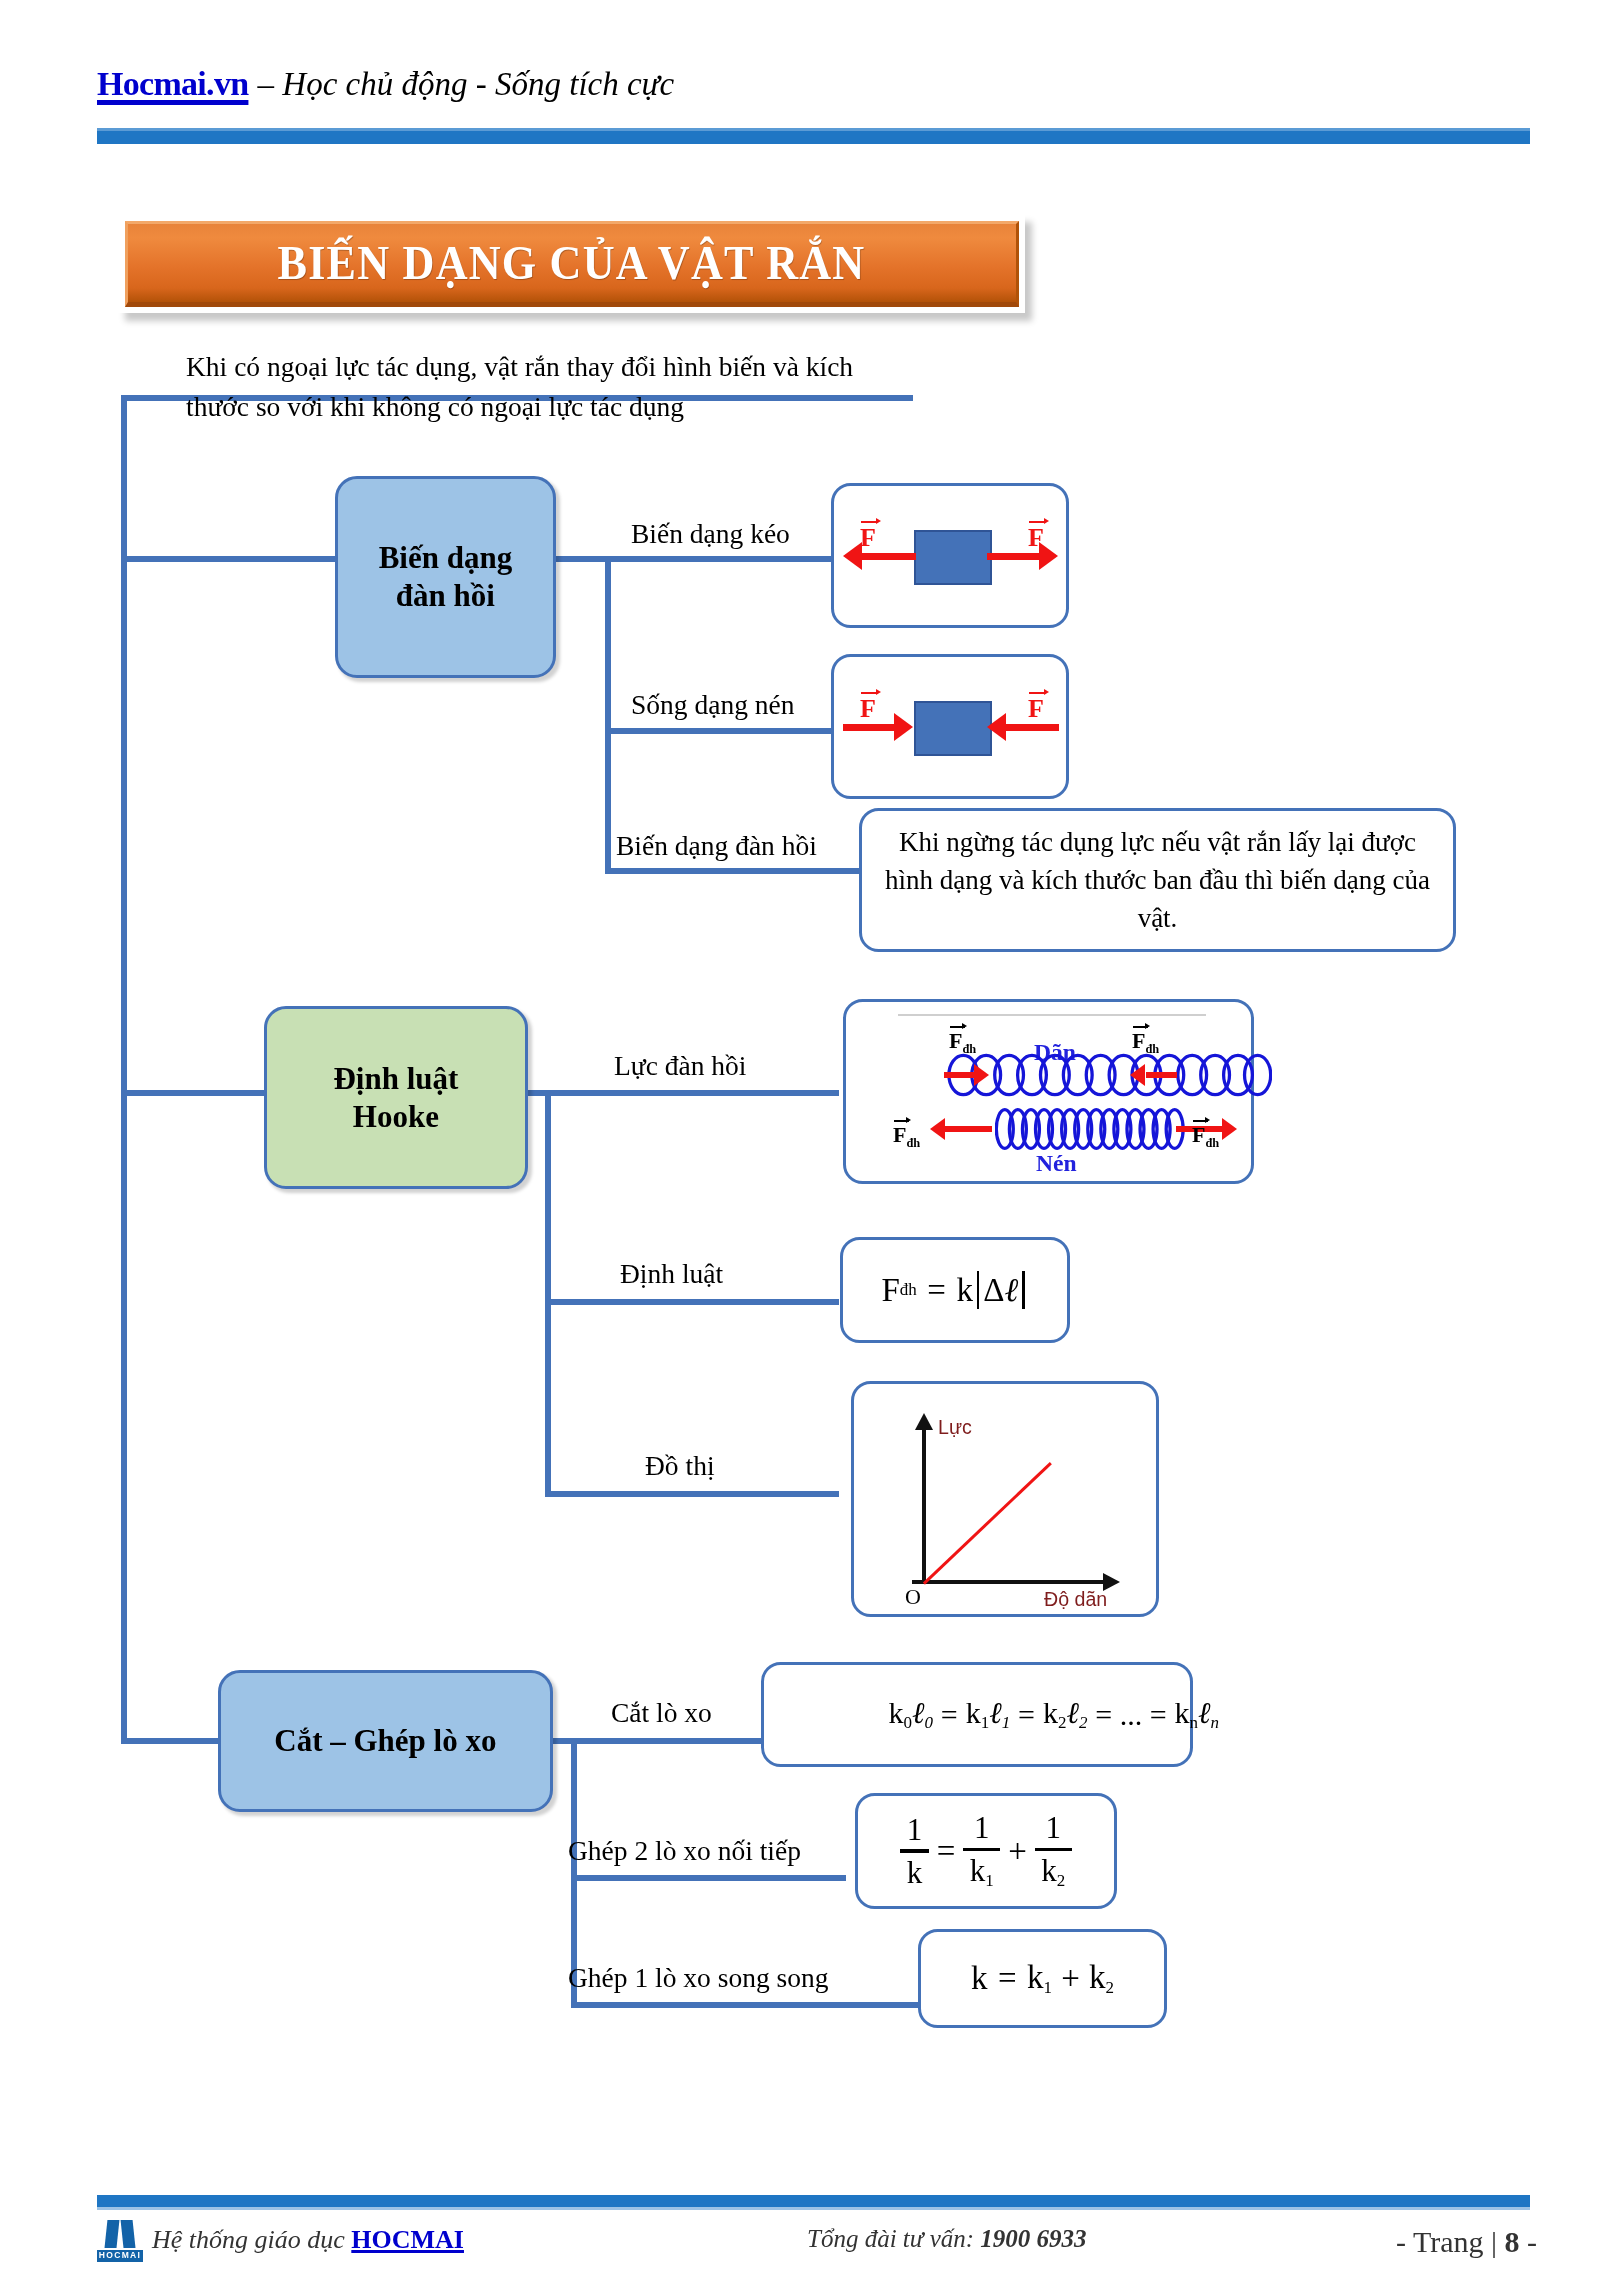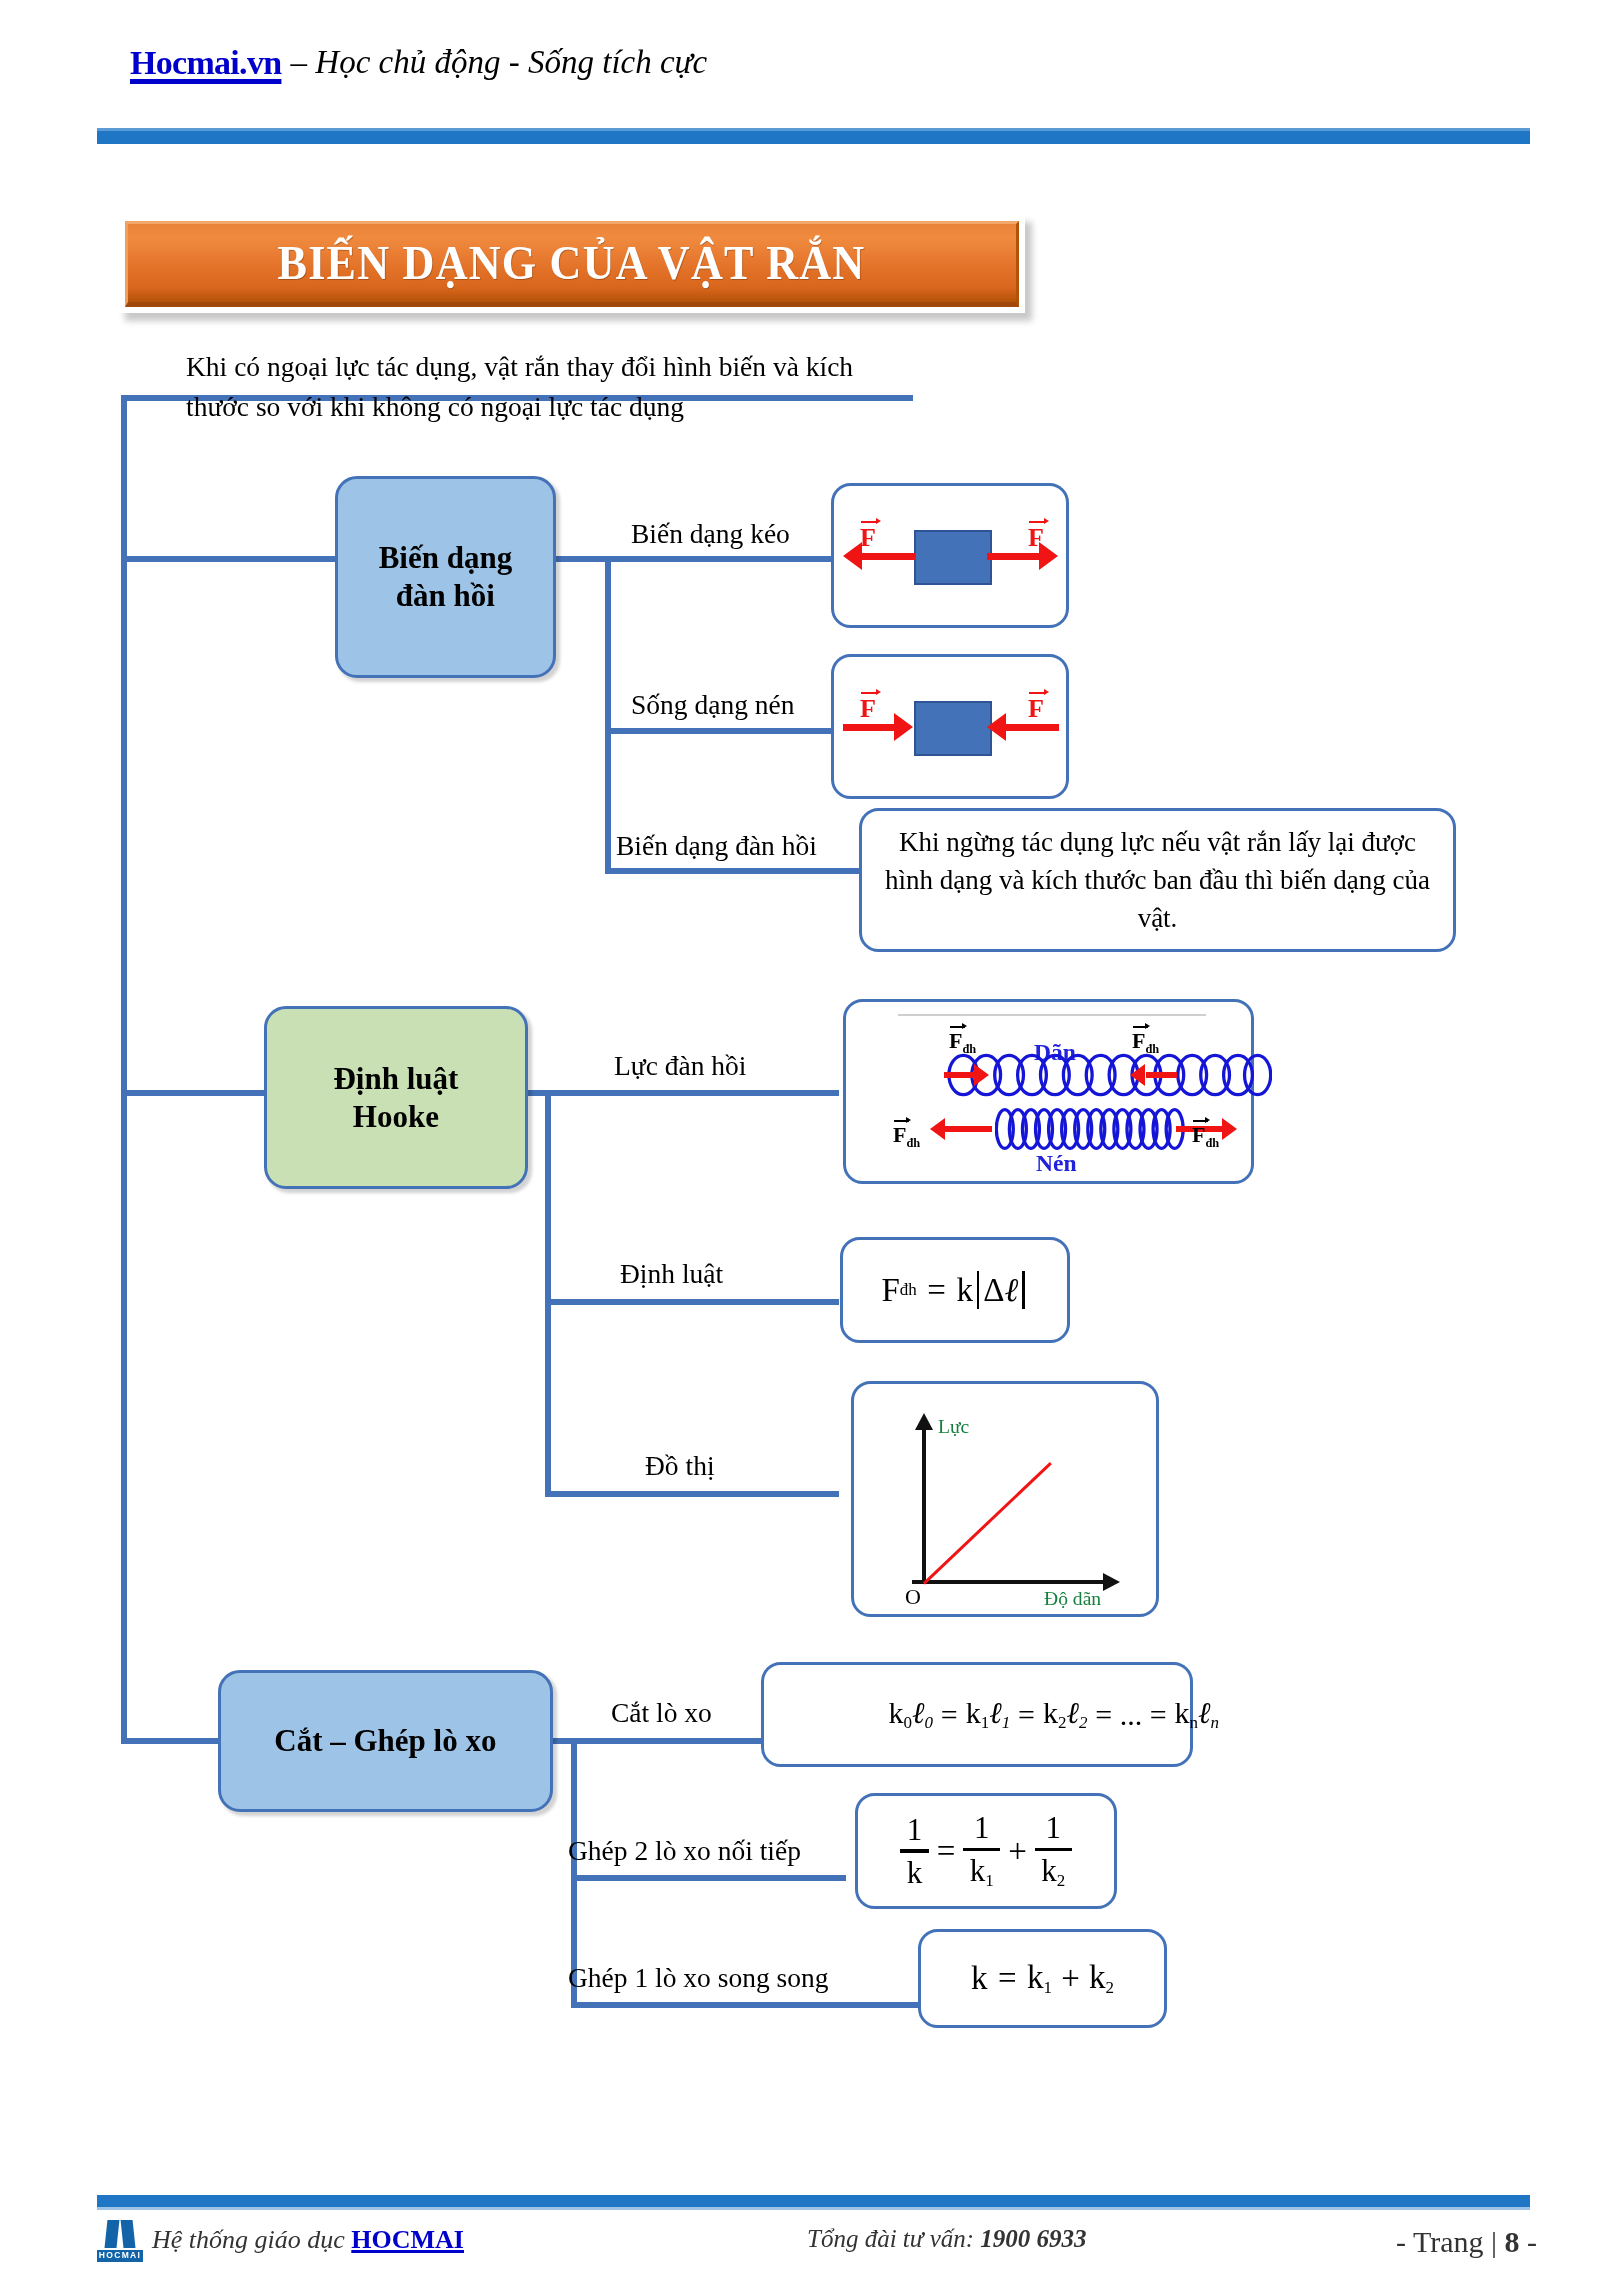--- a/index.html
+++ b/index.html
@@ -5,21 +5,21 @@
   html,body{margin:0;padding:0;background:#fff;}
   body{
     font-family:"Liberation Serif", serif;
     width:1623px; height:2295px; position:relative; overflow:hidden;
     -webkit-font-smoothing:antialiased;
   }
   .page{position:absolute; left:0; top:0; width:1623px; height:2295px;}
 
   
   .hdr{position:absolute; left:97px; top:44px; width:1440px; height:59px;
-       display:flex; align-items:flex-start;margin-left:33px;}
+       display:flex; align-items:flex-end;}
   .hdr-brand{font-family:"Liberation Serif",serif; font-weight:bold; font-size:34px;
        color:#0000cd; text-decoration:underline; text-underline-offset:5.2px;
        text-decoration-thickness:4.6px; letter-spacing:-0.7px;}
   .hdr-tag{font-family:"Liberation Serif",serif; font-style:italic; font-size:33px;
        color:#000; margin-left:9.2px;}
   .hdr-rule{position:absolute; left:97px; top:128px; width:1433px; height:13px;
        background:#1f76c4; border-top:3.9px solid #5b9bd5;}
 
   
   .ftr-rule{position:absolute; left:97px; top:2195px; width:1433px; height:11.8px;
@@ -130,21 +130,21 @@
   .frac .bar{width:100%; height:3.3px; background:#000; margin:3.9px 0;}
   .frac .den{padding:0 6.5px;}
 
   
   .chart{position:absolute;}
   .chart .axis{position:absolute; background:#111;}
   .chart .hd{position:absolute; width:0;height:0;}
   .chart .hd.up{border-left:9.2px solid transparent;border-right:9.2px solid transparent;border-bottom:17px solid #111;}
   .chart .hd.rt{border-top:9.2px solid transparent;border-bottom:9.2px solid transparent;border-left:17px solid #111;}
   .chart .line{position:absolute; height:3.3px; background:#f01414; transform-origin:0 50%;}
-  .chart .ax-lbl{position:absolute; font-family:Liberation Serif, serif; font-size:19.6px; color:#15803d;text-align:center;}
+  .chart .ax-lbl{position:absolute; font-family:Liberation Sans, sans-serif; font-size:19.6px; color:#7f1d1d;text-align:center;}
   .chart .org{position:absolute; font-family:"Liberation Serif",serif; font-size:22px; color:#000;}
 </style>
 </head>
 <body>
 
 <div class="page">
 
   <div class="hdr">
     <span class="hdr-brand">Hocmai.vn</span>
     <span class="hdr-tag">– Học chủ động - Sống tích cực</span>

